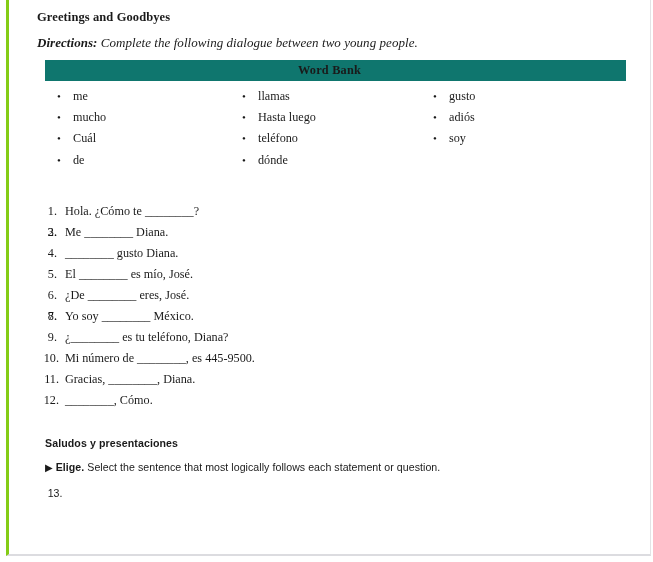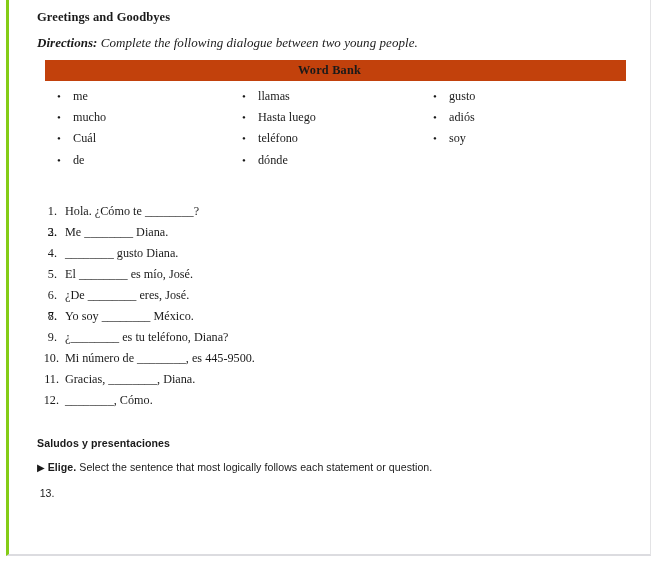--- a/index.html
+++ b/index.html
@@ -48,21 +48,21 @@
     font-weight: bold;
     font-style: italic;
   }
 
   
   .wordbank {
     margin: 9px 0 0 8px;
     width: 581px;
   }
   .wb-head {
-    background: #c2410c;
+    background: #0f766e;
     text-align: center;
     font-weight: bold;
     font-size: 12.3px;
     padding: 3px 12px 3px 0;
     letter-spacing: .2px;
   }
   .wb-cols {
     display: flex;
     margin-top: 5px;
   }
@@ -102,21 +102,21 @@
     position: absolute;
     left: 0;
     top: 0;
     width: 20px;
     text-align: right;
   }
   .fill-item.wide .num { width: 24px; left: -2px; }
 
   
   .section2 {
-    margin: 26px 0 0 0;
+    margin: 26px 0 0 8px;
     font-family: "Liberation Sans", "DejaVu Sans", sans-serif;
   }
   .s2-title {
     font-size: 10.6px;
     font-weight: bold;
     letter-spacing: .1px;
   }
   .s2-instr {
     font-size: 10.6px;
     margin-top: 12px;

